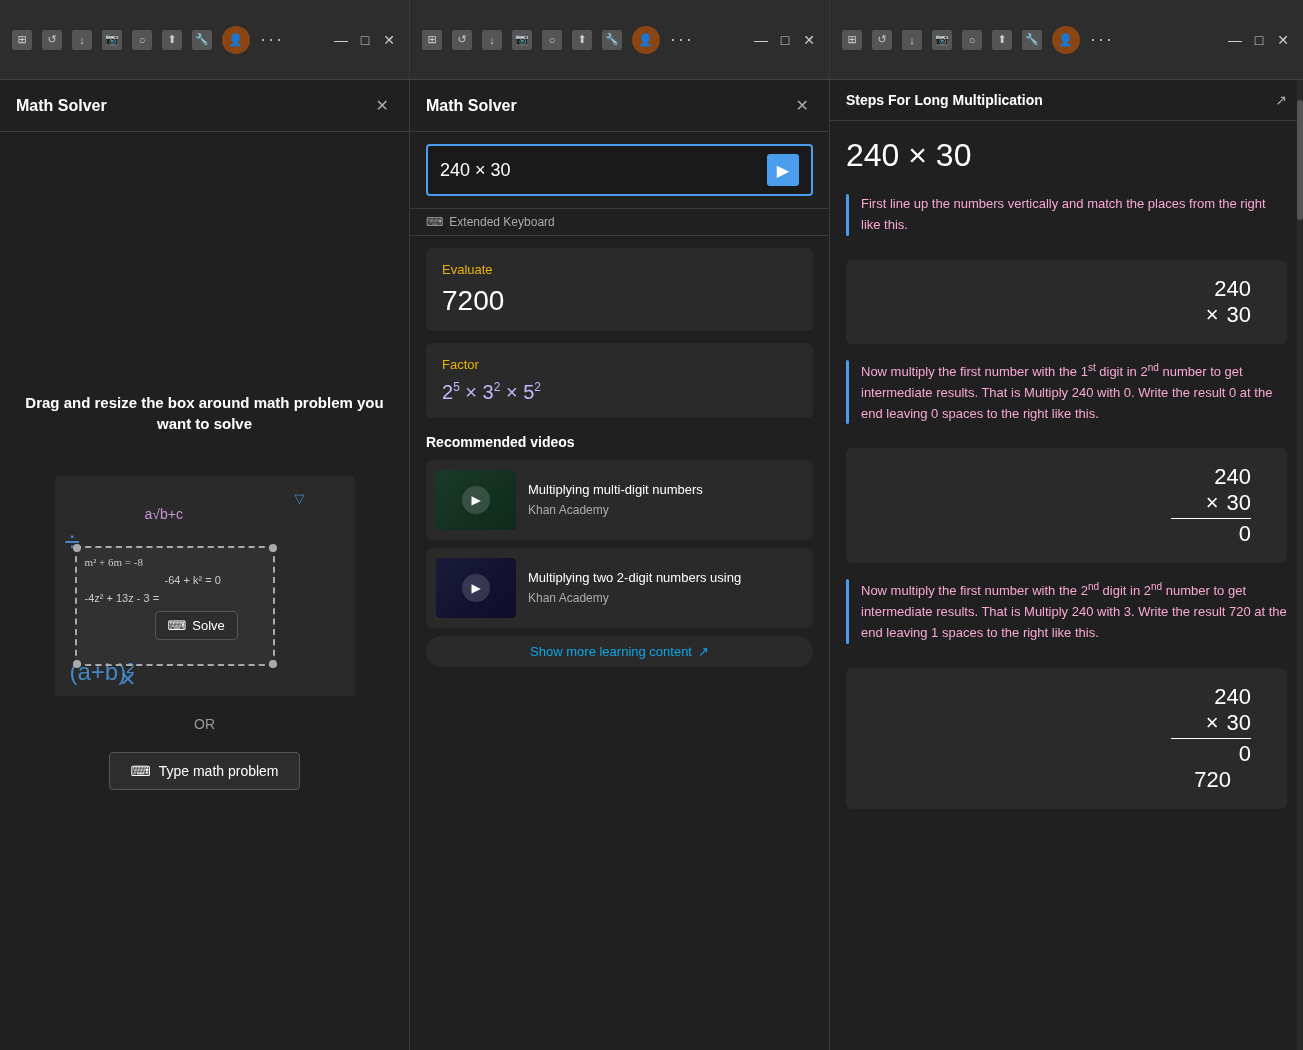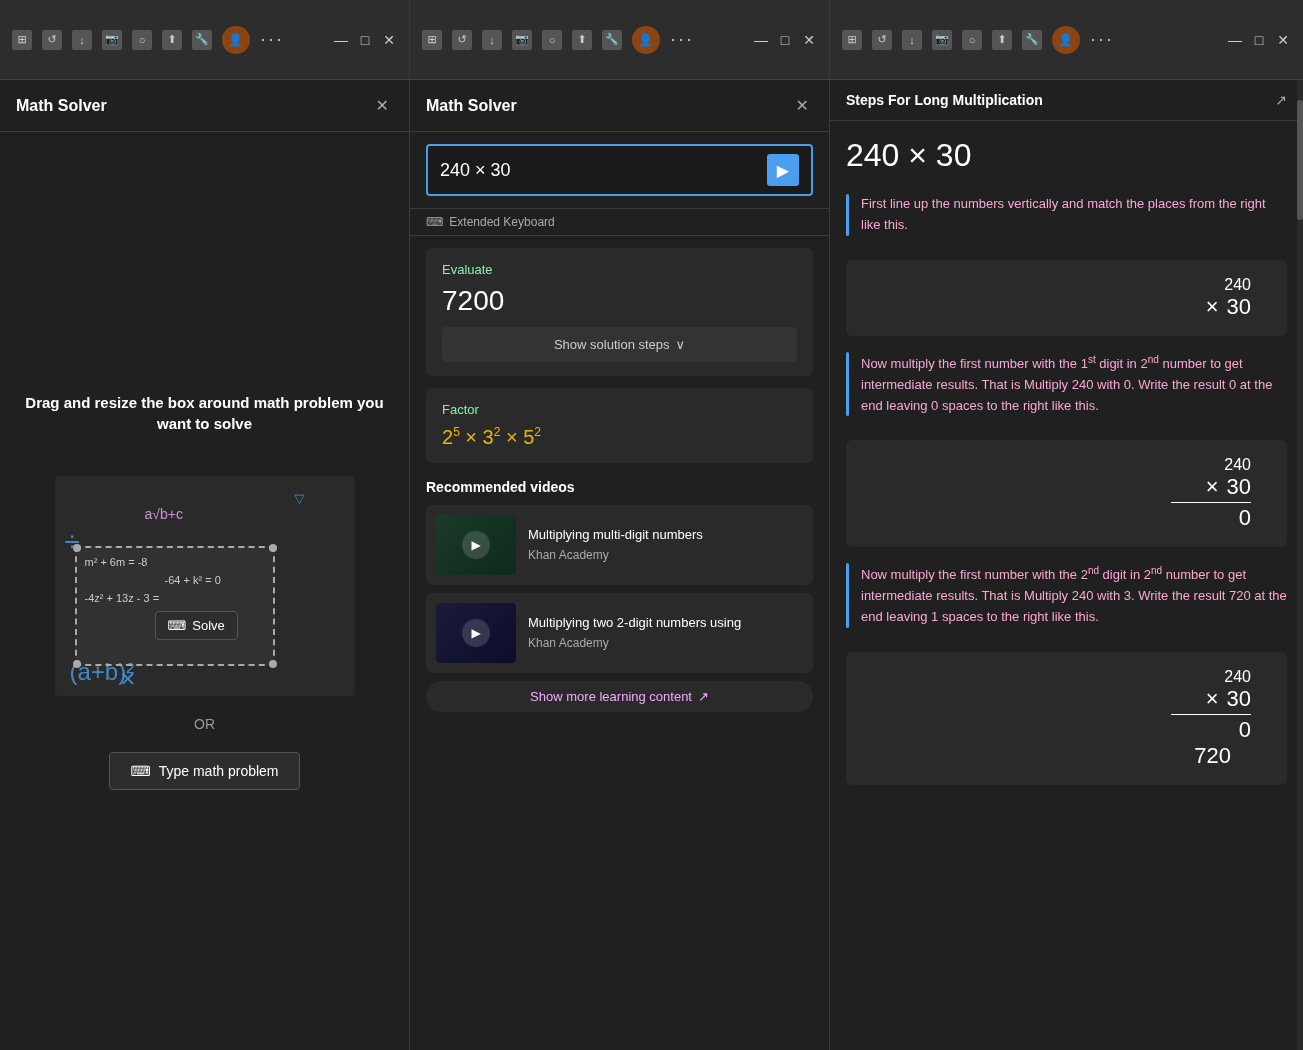--- a/index.html
+++ b/index.html
@@ -277,21 +277,21 @@
 
     
     .result-section {
       margin: 12px 16px;
       background: #2a2a2a;
       border-radius: 6px;
       padding: 14px 16px;
     }
     .result-label {
       font-size: 13px;
-      color: #86efac;
+      color: #eab308;
       margin-bottom: 8px;
     }
     .result-value {
       font-size: 28px;
       color: #fff;
       font-weight: 400;
     }
     .show-steps-btn {
       display: flex;
       align-items: center;
@@ -303,21 +303,21 @@
       background: #333;
       border: none;
       border-radius: 4px;
       color: #ccc;
       font-size: 13px;
       cursor: pointer;
     }
 
     .factor-result {
       font-size: 20px;
-      color: #eab308;
+      color: #c4b5fd;
     }
     sup { font-size: 12px; text-align: center; }
 
     
     .videos-section {
       padding: 4px 16px 12px;
     }
     .videos-title {
       font-size: 14px;
       font-weight: 600;
@@ -378,21 +378,21 @@
     .more-content-btn {
       display: flex;
       align-items: center;
       justify-content: center;
       gap: 6px;
       width: 100%;
       padding: 8px;
       background: #2a2a2a;
       border: none;
       border-radius: 20px;
-      color: #f0abfc;
+      color: #0ea5e9;
       font-size: 13px;
       cursor: pointer;
       margin: 4px 0 12px;
     }
 
     
     .share-section {
       padding: 4px 16px 12px;
       border-top: 1px solid #3a3a3a;
     }
@@ -527,21 +527,21 @@
       border-radius: 3px;
       position: absolute;
       top: 20px;
     }
     .frac-row {
       display: flex;
       flex-direction: column;
       align-items: flex-end;
       padding-right: 20px;
     }
-    .frac-num { font-size: 16px; color: #fff; }
+    .frac-num { font-size: 22px; color: #fff; }
     .frac-op-row {
       display: flex;
       align-items: center;
       gap: 8px;
       font-size: 22px;
       color: #fff;
     }
     .frac-line {
       border-top: 1.5px solid #fff;
       width: 60px;
@@ -586,21 +586,21 @@
       <div class="sym tri" style="top:15px;right:50px;font-size:13px;color:#4a9eed;">▽</div>
       <div class="sym parab" style="bottom:10px;left:15px;font-size:24px;">(a+b)²</div>
       <div class="sym x" style="bottom:5px;left:65px;font-size:20px;color:#4a9eed;">✕</div>
 
       <div class="selection-box">
         <div class="selection-handle sh-tl"></div>
         <div class="selection-handle sh-tr"></div>
         <div class="selection-handle sh-bl"></div>
         <div class="selection-handle sh-br"></div>
         <div class="math-content-inside">
-          <div style="margin-bottom:6px;">m² + 6m = -8</div>
+          <div style="margin-bottom:6px;font-family:Liberation Serif, serif;">m² + 6m = -8</div>
           <div style="margin-bottom:6px; margin-left:80px;">-64 + k² = 0</div>
           <div style="margin-bottom:6px;">-4z² + 13z - 3 =</div>
           <div style="margin-left:80px;">3u² - 2 = 5u</div>
         </div>
       </div>
 
       <div class="solve-tooltip">
         <span>⌨</span>
         <span>Solve</span>
       </div>
@@ -649,24 +649,20 @@
     </div>
 
     <div class="keyboard-link">
       <span>⌨</span>
       <span>Extended Keyboard</span>
     </div>
 
     <div class="result-section">
       <div class="result-label">Evaluate</div>
       <div class="result-value">7200</div>
-      <button class="show-steps-btn">
-        <span>Show solution steps</span>
-        <span>∨</span>
-      </button>
     </div>
 
     <div class="result-section">
       <div class="result-label">Factor</div>
       <div class="factor-result">
         2<sup>5</sup> × 3<sup>2</sup> × 5<sup>2</sup>
       </div>
     </div>
 
     <div class="videos-section">

